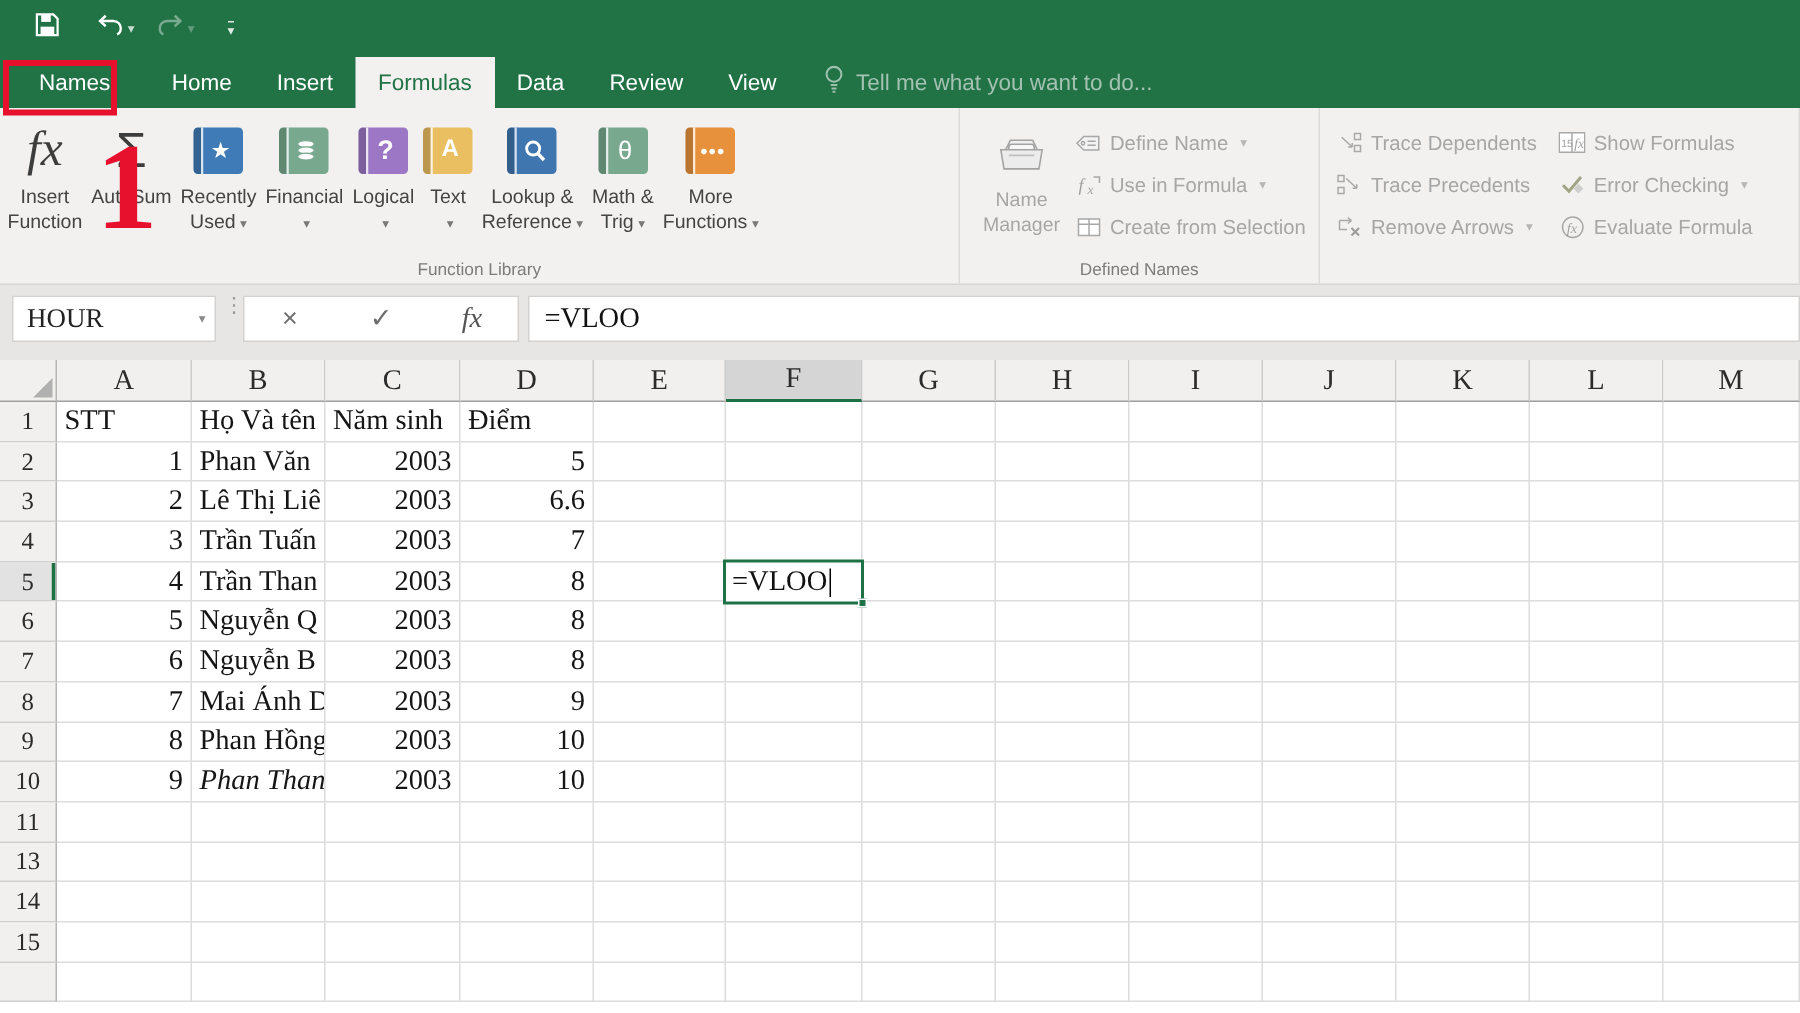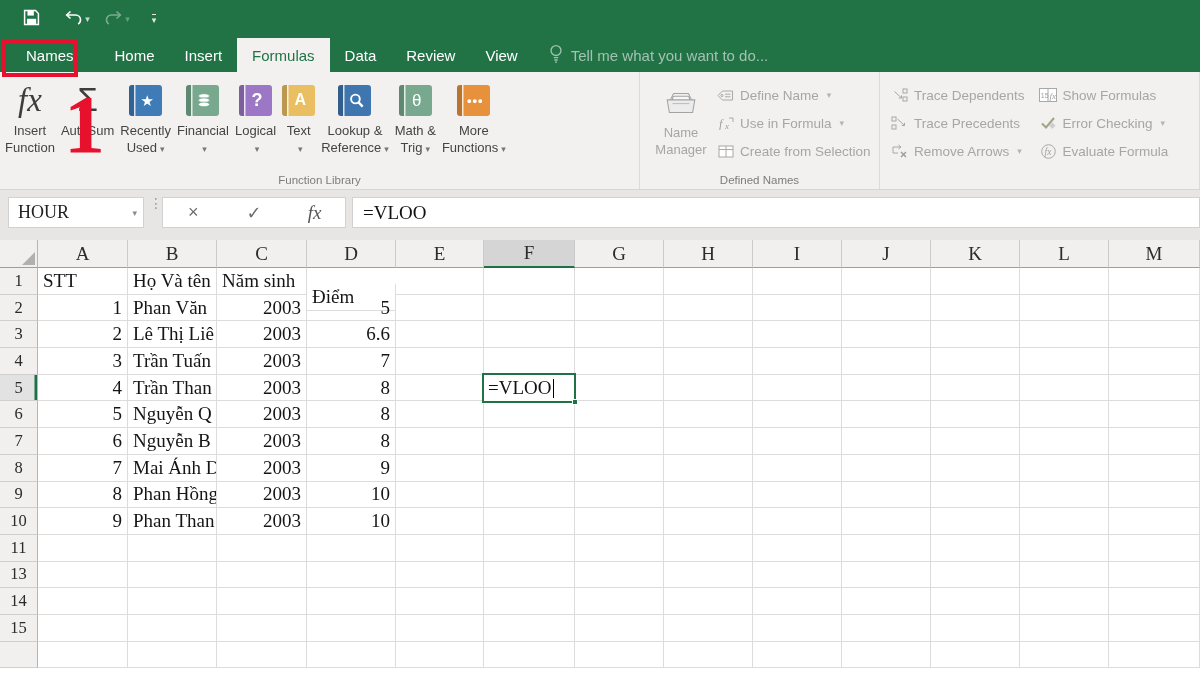--- a/index.html
+++ b/index.html
@@ -407,21 +407,21 @@
       <div class="ch" style="width: 89px;">K</div>
       <div class="ch" style="width: 89px;">L</div>
       <div class="ch" style="width: 91px;">M</div>
     </div>
   <div class="rowsarea">
       <div class="grow">
         <div class="rh">1</div>
         <div class="cell" style="width: 90px;">STT</div>
         <div class="cell" style="width: 89px;">Họ Và tên</div>
         <div class="cell" style="width: 90px;">Năm sinh</div>
-        <div class="cell" style="width: 89px; margin-top: 16px;">Điểm</div>
+        <div class="cell" style="width: 89px;">Điểm</div>
         <div class="cell" style="width: 88px;"></div>
         <div class="cell" style="width: 91px;"></div>
         <div class="cell" style="width: 89px;"></div>
         <div class="cell" style="width: 89px;"></div>
         <div class="cell" style="width: 89px;"></div>
         <div class="cell" style="width: 89px;"></div>
         <div class="cell" style="width: 89px;"></div>
         <div class="cell" style="width: 89px;"></div>
         <div class="cell" style="width: 91px;"></div>
       </div>
@@ -549,21 +549,21 @@
         <div class="cell" style="width: 89px;"></div>
         <div class="cell" style="width: 89px;"></div>
         <div class="cell" style="width: 89px;"></div>
         <div class="cell" style="width: 89px;"></div>
         <div class="cell" style="width: 89px;"></div>
         <div class="cell" style="width: 91px;"></div>
       </div>
       <div class="grow">
         <div class="rh">10</div>
         <div class="cell r" style="width: 90px;">9</div>
-        <div class="cell" style="width: 89px;">Phan Than</div>
+        <div class="cell" style="width: 89px; font-style: italic;">Phan Than</div>
         <div class="cell r" style="width: 90px;">2003</div>
         <div class="cell r" style="width: 89px;">10</div>
         <div class="cell" style="width: 88px;"></div>
         <div class="cell" style="width: 91px;"></div>
         <div class="cell" style="width: 89px;"></div>
         <div class="cell" style="width: 89px;"></div>
         <div class="cell" style="width: 89px;"></div>
         <div class="cell" style="width: 89px;"></div>
         <div class="cell" style="width: 89px;"></div>
         <div class="cell" style="width: 89px;"></div>

